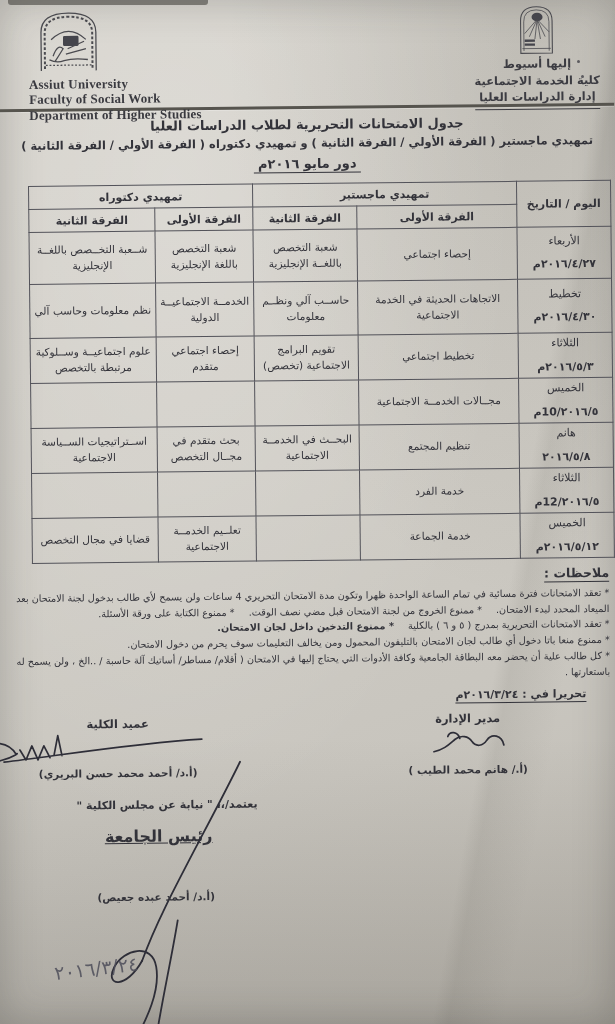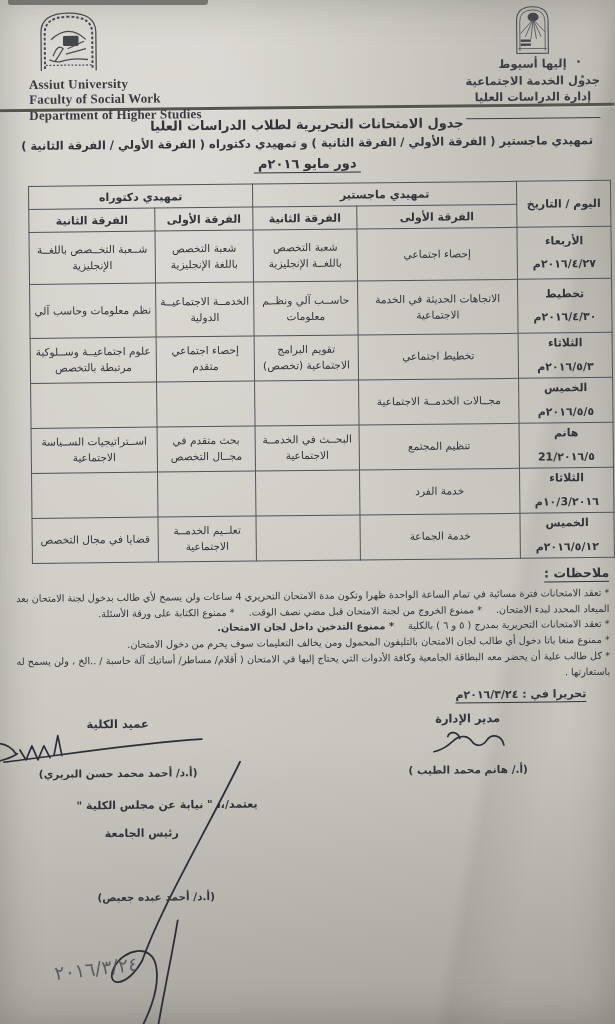--- a/index.html
+++ b/index.html
@@ -21,37 +21,37 @@
   .ink-dot{position:absolute;width:3px;height:3px;border-radius:50%;background:#3a3a42;opacity:.75;}
   .sheet{position:absolute;inset:0;transform:rotate(-0.6deg);transform-origin:50% 18%;}
 
   
   .hdr{display:flex;justify-content:space-between;align-items:flex-start;padding:6px 14px 0 30px;height:102px;box-sizing:border-box;}
   .hdr-left{display:flex;flex-direction:column;}
   .hdr-left .logo{margin:0 0 4px 4px;}
   .en{font-family:"Liberation Serif",serif;font-weight:bold;font-size:13px;line-height:1.18;color:#3a3a40;letter-spacing:.2px;}
   .hdr-right{display:flex;flex-direction:column;align-items:center;text-align:center;}
   .ar-hdr{direction:rtl;font-size:11.5px;font-weight:bold;line-height:1.45;color:#3c3c42;}
-  .ar-hdr .u{border-bottom:1.5px solid #3c3c42;padding-bottom:12px;}
+  .ar-hdr .u{border-bottom:1.5px solid #3c3c42;padding-bottom:3px;}
   .rule{height:3px;background:#56544e;margin-top:4px;box-shadow:0 1px 0 rgba(255,255,255,.25);}
 
   
   .titles{direction:rtl;text-align:center;margin-top:8px;}
   .t1{font-size:13px;font-weight:bold;}
   .t2{font-size:11.5px;font-weight:bold;margin-top:4px;}
   .t3{display:inline-block;font-size:13px;font-weight:bold;border-bottom:1.6px solid #33333a;padding:0 4px 1px;margin-top:6px;}
 
   
   .tblwrap{padding:10px 5px 0 28px;}
   table{direction:rtl;border-collapse:collapse;width:582px;table-layout:fixed;}
   th,td{border:1.2px solid #53535a;padding:2px 4px;vertical-align:middle;text-align:center;}
   thead th{font-size:11px;font-weight:bold;height:20px;padding:1px 2px;}
   tbody td{font-size:10.6px;line-height:1.5;}
   col.c-day{width:94px;} col.c-m1{width:160px;} col.c-m2{width:104px;} col.c-d1{width:98px;} col.c-d2{width:126px;}
-  .day{font-weight:bold;font-size:11px;}
+  .day{font-weight:normal;font-size:11px;}
   .date{font-weight:bold;font-size:11px;margin-top:7px;}
   tbody tr:nth-child(1){height:52px;} tbody tr:nth-child(2){height:54px;}
   tbody tr:nth-child(3){height:40px;} tbody tr:nth-child(4){height:36px;}
   tbody tr:nth-child(5){height:38px;} tbody tr:nth-child(6){height:36px;} tbody tr:nth-child(7){height:38px;}
 
   
   .notes{direction:rtl;padding:4px 10px 0 8px;}
   .notes-h{display:inline-block;font-size:12.5px;font-weight:bold;border-bottom:1.6px solid #33333a;padding-bottom:1px;margin-bottom:3px;}
   .note-line{font-size:9.7px;line-height:1.62;text-align:right;}
   .note-seg{margin-left:14px;}
@@ -62,21 +62,21 @@
   .issued span{display:inline-block;font-size:11px;font-weight:bold;border-bottom:1.5px solid #33333a;padding-bottom:1px;}
 
   
   .sigs{position:relative;height:400px;direction:rtl;}
   .sig-title{font-size:11.5px;font-weight:bold;}
   .sig-name{font-size:10.5px;font-weight:bold;}
   .sig-director{position:absolute;top:8px;right:88px;width:130px;text-align:center;}
   .sig-dean{position:absolute;top:10px;left:22px;width:180px;text-align:center;}
   .dean-svg{overflow:visible;margin:-2px 0 -6px -60px;}
   .approval{position:absolute;top:92px;left:70px;font-size:11px;font-weight:bold;direction:rtl;}
-  .president-title{position:absolute;top:120px;left:98px;font-size:11px;font-weight:bold;}
+  .president-title{position:absolute;top:120px;left:98px;font-size:16px;font-weight:bold;text-decoration:underline;}
   .president-svg{position:absolute;top:38px;left:52px;}
   .president-name{position:absolute;top:184px;left:90px;font-size:10.5px;font-weight:bold;}
   .hand-date{position:absolute;top:250px;left:46px;font-size:19px;color:#4e4e5a;transform:rotate(-6deg);letter-spacing:4px;opacity:.85;}
   .ink{stroke:#2e2e38;fill:none;stroke-linecap:round;stroke-linejoin:round;}
   .emblem{stroke:#4b4b50;fill:none;stroke-width:1.4;}
 </style>
 </head>
 <body>
 
 <div class="paper"></div>
@@ -105,21 +105,21 @@
       <svg width="50" height="52" viewBox="0 0 52 66">
         <path class="emblem" d="M6,63 L6,22 Q6,4 26,4 Q46,4 46,22 L46,63 Z"></path>
         <path class="emblem" style="stroke-width:1" d="M10,60 L10,23 Q10,8 26,8 Q42,8 42,23 L42,60"></path>
         <ellipse cx="27" cy="17" rx="7" ry="5.5" fill="#45454c" stroke="none"></ellipse>
         <path class="emblem" style="stroke-width:1" d="M27,20 L11,38 M27,20 L17,42 M27,20 L24,45 M27,20 L31,45 M27,20 L37,42 M27,20 L42,36"></path>
         <path d="M11,47 h13 M11,52 h13" stroke="#45454c" stroke-width="3" fill="none"></path>
         <path class="emblem" style="stroke-width:1" d="M8,57 h36"></path>
       </svg>
       <div class="ar-hdr" dir="rtl">
         <div>إليها أسيوط</div>
-        <div>جدول الخدمة الاجتماعية</div>
+        <div>كلية الخدمة الاجتماعية</div>
         <div class="u">إدارة الدراسات العليا</div>
       </div>
     </div>
   </div>
   <div class="rule"></div>
 
   <div class="titles">
     <div class="t1">جدول الامتحانات التحريرية لطلاب الدراسات العليا</div>
     <div class="t2">تمهيدي ماجستير ( الفرقة الأولي / الفرقة الثانية ) و تمهيدي دكتوراه ( الفرقة الأولي / الفرقة الثانية )</div>
     <div><span class="t3">دور مايو ٢٠١٦م</span></div>
@@ -177,43 +177,43 @@
             </td>
       <td class="f-m1">تخطيط اجتماعي</td>
       <td class="f-m2">تقويم البرامج الاجتماعية (تخصص)</td>
       <td class="f-d1">إحصاء اجتماعي متقدم</td>
       <td class="f-d2">علوم اجتماعيــة وســلوكية مرتبطة بالتخصص</td>
     </tr>
 
     <tr>
       <td>
               <div class="day">الخميس</div>
-              <div class="date">٢٠١٦/٥/٥م</div>
+              <div class="date">٢٠١٦/٥/10م</div>
             </td>
       <td class="f-m1">مجــالات الخدمــة الاجتماعية</td>
       <td class="f-m2"></td>
       <td class="f-d1"></td>
       <td class="f-d2"></td>
     </tr>
 
     <tr>
       <td>
               <div class="day">هانم</div>
-              <div class="date">٢٠١٦/٥/21</div>
+              <div class="date">٢٠١٦/٥/٨</div>
             </td>
       <td class="f-m1">تنظيم المجتمع</td>
       <td class="f-m2">البحــث في الخدمــة الاجتماعية</td>
       <td class="f-d1">بحث متقدم في مجــال التخصص</td>
       <td class="f-d2">اســتراتيجيات الســياسة الاجتماعية</td>
     </tr>
 
     <tr>
       <td>
               <div class="day">الثلاثاء</div>
-              <div class="date">٢٠١٦/3/١٠م</div>
+              <div class="date">٢٠١٦/٥/12م</div>
             </td>
       <td class="f-m1">خدمة الفرد</td>
       <td class="f-m2"></td>
       <td class="f-d1"></td>
       <td class="f-d2"></td>
     </tr>
 
     <tr>
       <td>
               <div class="day">الخميس</div>

